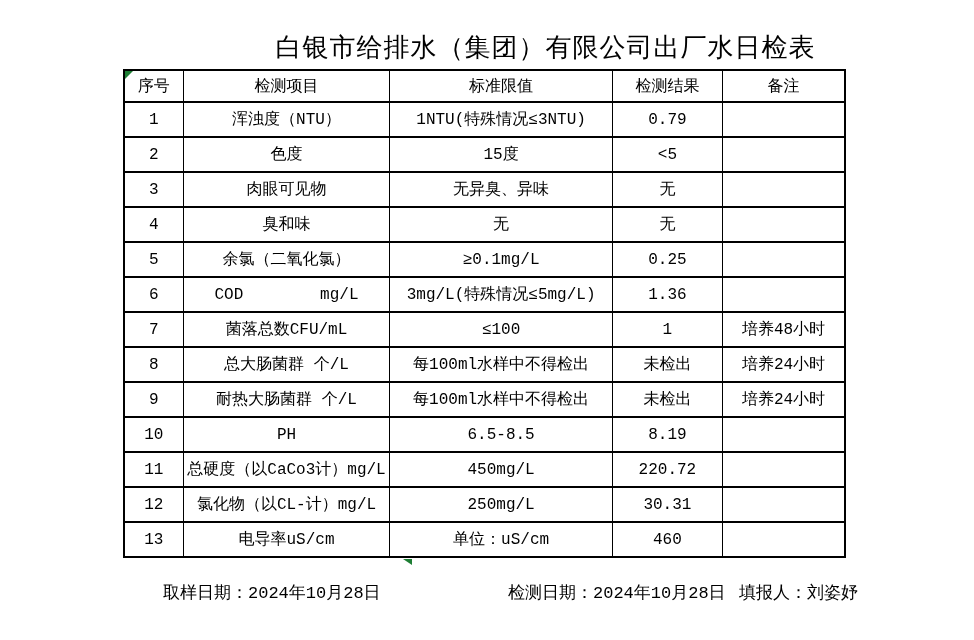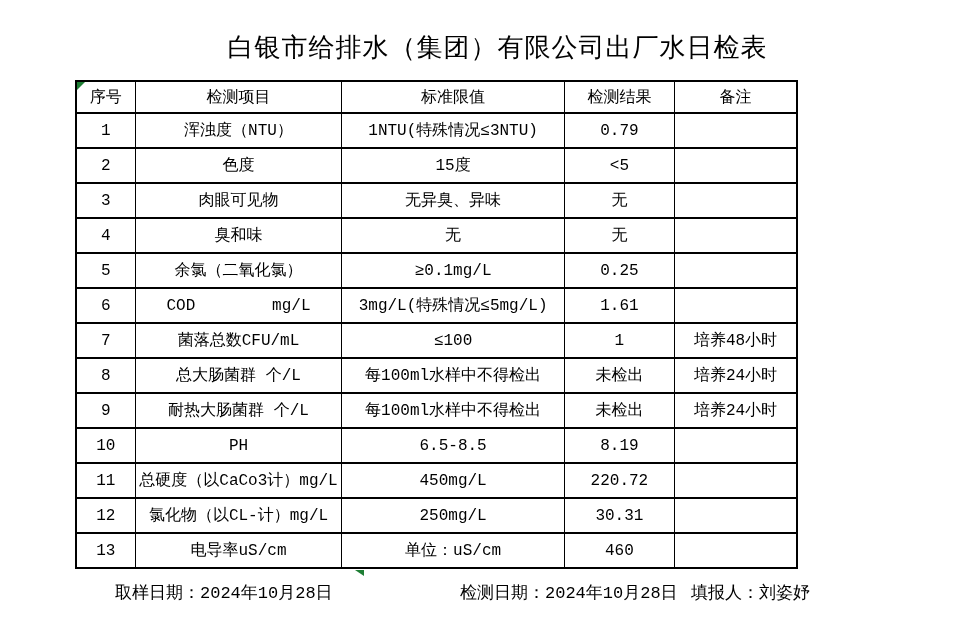--- a/index.html
+++ b/index.html
@@ -13,38 +13,39 @@
     position: relative;
     font-family: "Liberation Serif", "DejaVu Serif", serif;
     color: #000000;
     overflow: hidden;
   }
   .page {
     position: relative;
     width: 798px;
     height: 640px;
     background: #ffffff;
+    margin-left: 48px;
   }
   .title {
     position: absolute;
     left: 75px;
     top: 32px;
     width: 845px;
     margin: 0;
     text-align: center;
     font-size: 26px;
     line-height: 32px;
     font-weight: normal;
     letter-spacing: 1px;
     font-family: "Liberation Serif", "DejaVu Serif", serif;
   }
   .table-wrap {
     position: absolute;
     left: 75px;
-    top: 80px;
+    top: 69px;
     border-radius: 8px;
   }
   table.inspection {
     border-collapse: collapse;
     table-layout: fixed;
     border: 2px solid #000000;
   }
   table.inspection col.c-no     { width: 80px;  }
   table.inspection col.c-item   { width: 210px; }
   table.inspection col.c-limit  { width: 250px; }
@@ -159,21 +160,21 @@
           <td>5</td>
           <td>余氯（二氧化氯）</td>
           <td>≥0.1mg/L</td>
           <td>0.25</td>
           <td></td>
         </tr>
         <tr>
           <td>6</td>
           <td>COD        mg/L</td>
           <td>3mg/L(特殊情况≤5mg/L)</td>
-          <td>1.61</td>
+          <td>1.36</td>
           <td></td>
         </tr>
         <tr>
           <td>7</td>
           <td>菌落总数CFU/mL</td>
           <td>≤100</td>
           <td>1</td>
           <td>培养48小时</td>
         </tr>
         <tr>

